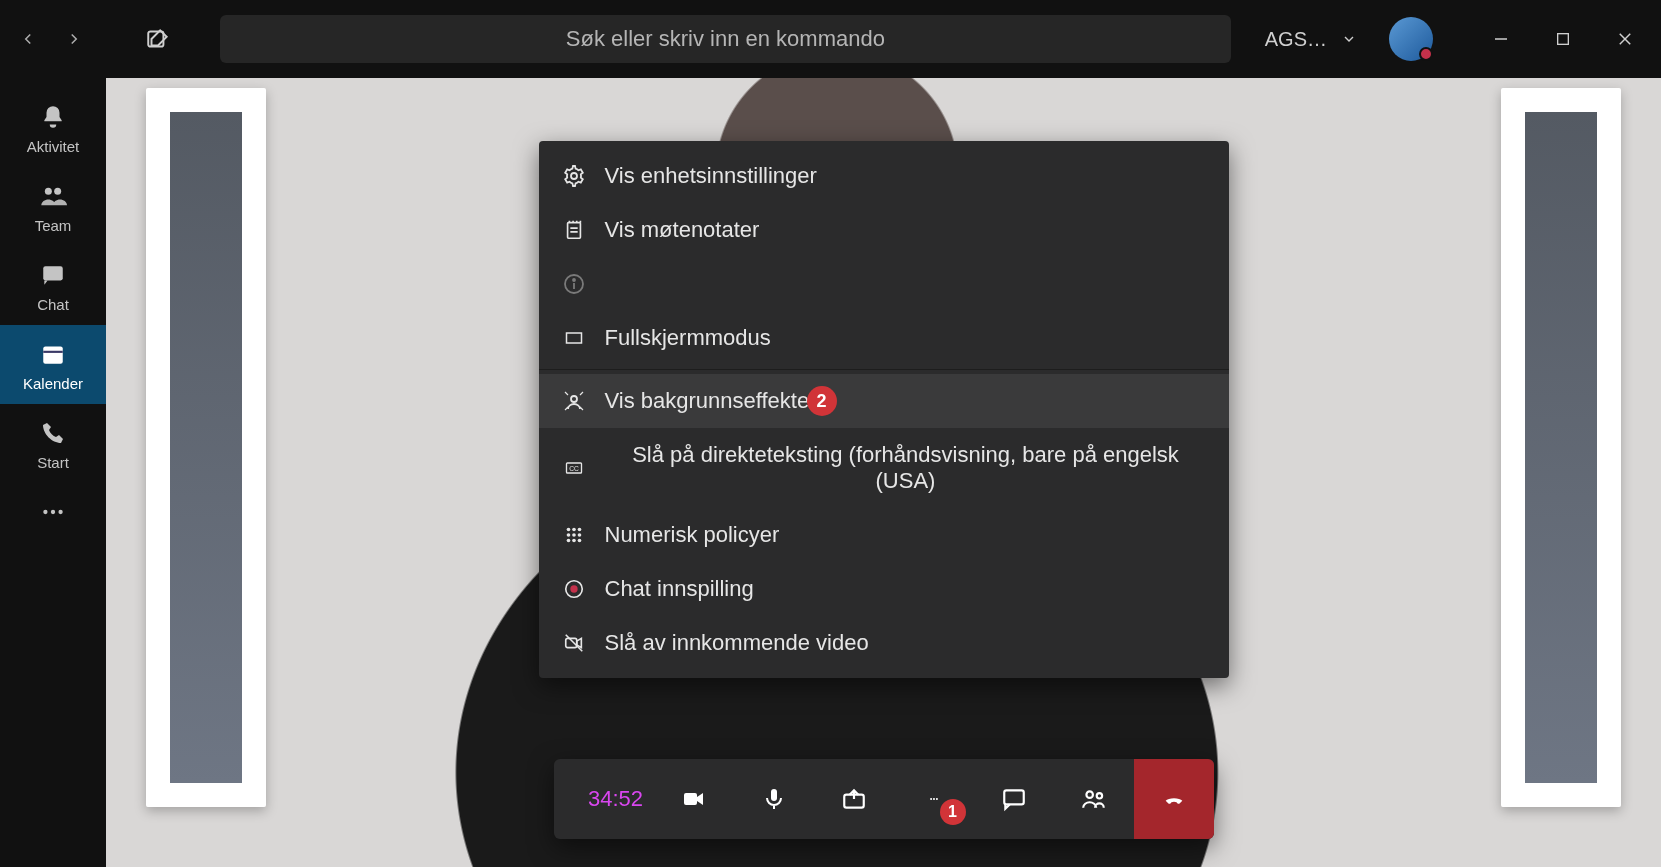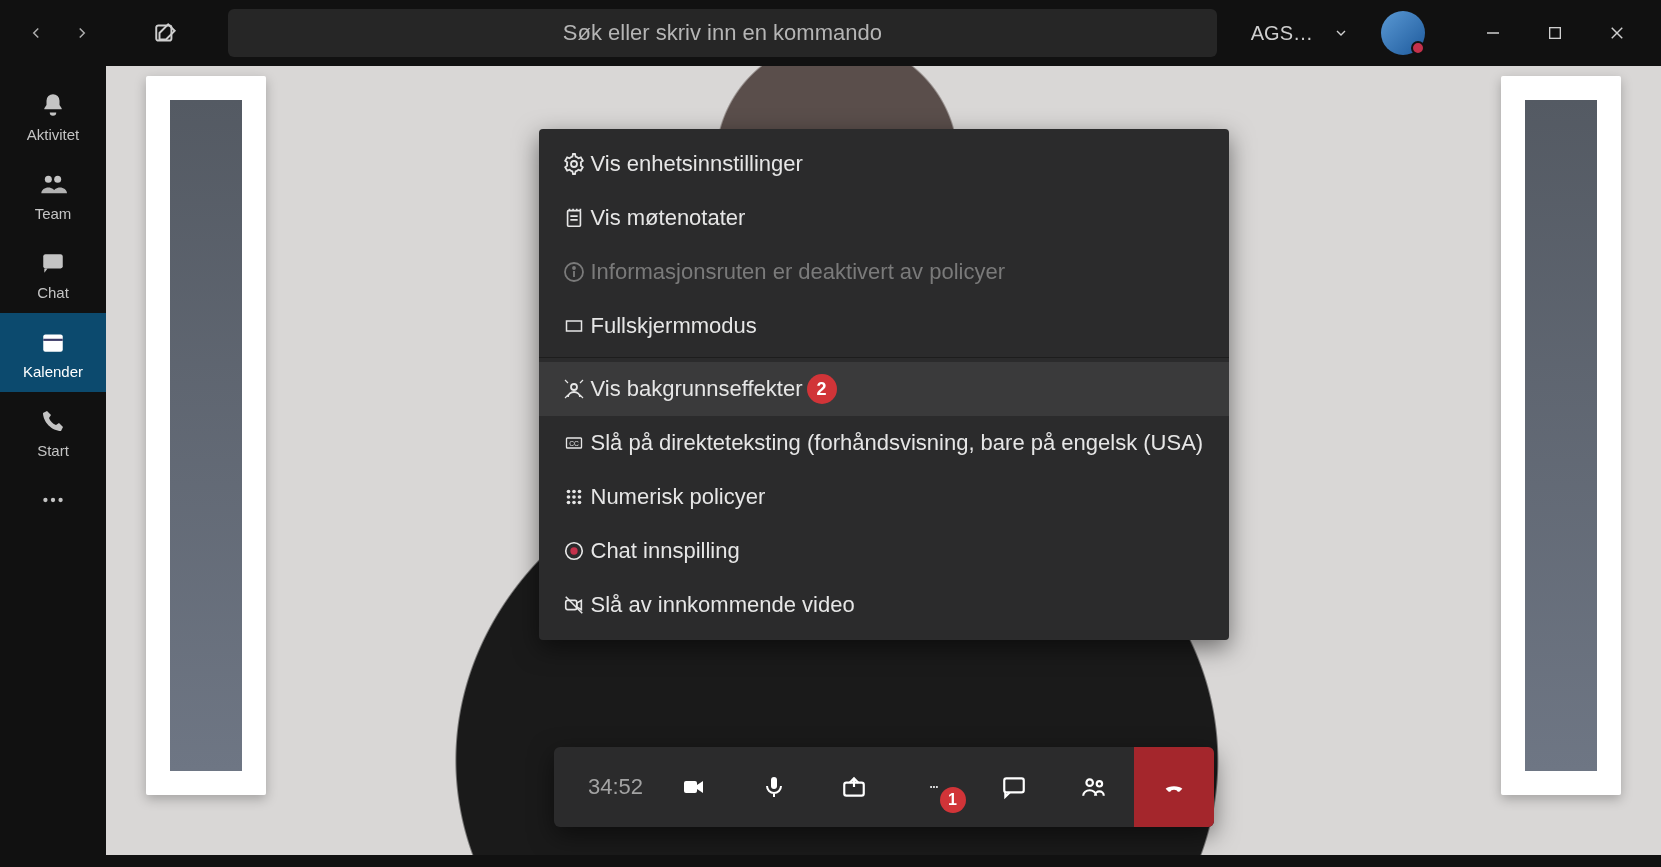--- a/index.html
+++ b/index.html
@@ -5,25 +5,25 @@
   * { margin: 0; padding: 0; box-sizing: border-box; }
   body {
     font-family: 'Segoe UI', Tahoma, sans-serif;
     background: #111;
     width: 1661px;
     height: 867px;
     overflow: hidden;
     color: #e6e6e6;
   }
   .titlebar {
-    height: 66px;
+    height: 78px;
     background: #111;
     display: flex;
     align-items: center;
-    padding: 0 26px;
+    padding: 0 18px;
     gap: 14px;
   }
   .nav-arrows { display: flex; gap: 26px; align-items: center; }
   .nav-arrow {
     width: 20px; height: 20px; color: #aeaeae; cursor: pointer;
     display:flex; align-items:center; justify-content:center;
   }
   .compose-icon {
     margin-left: 46px;
     width: 28px; height: 28px; color: #cfcfcf; cursor:pointer;
@@ -40,21 +40,21 @@
     justify-content: center;
     color: #b5b5b5;
     font-size: 22px;
   }
   .org-picker {
     margin-left: 20px;
     color: #cfcfcf;
     font-size: 20px;
     display: flex;
     align-items: center;
-    gap: 20px;
+    gap: 14px;
     cursor: pointer;
   }
   .avatar {
     width: 44px; height: 44px; border-radius: 50%;
     background: linear-gradient(135deg,#5a99d4,#1e5a9c);
     margin-left: 18px;
     position: relative;
   }
   .avatar .presence {
     width: 14px; height:14px; border-radius:50%;
@@ -123,21 +123,21 @@
     width: 690px;
     background: #2b2b2c;
     border-radius: 4px;
     box-shadow: 0 8px 24px rgba(0,0,0,.5);
     padding: 8px 0;
     font-size: 22px;
   }
   .menu-item {
     display:flex;
     align-items:center;
-    gap: 4px;
+    gap: 18px;
     padding: 14px 22px;
     color:#e6e6e6;
     cursor:pointer;
     position:relative;
   }
   .menu-item.hovered { background:#3a3a3b; }
   .menu-item.disabled { color:#7a7a7a; cursor:default; }
   .menu-sep { height:1px; background:#1d1d1d; margin: 4px 0; }
   .menu-icon { width:26px; height:26px; flex-shrink:0; display:flex; align-items:center; justify-content:center; }
 
@@ -168,21 +168,21 @@
     align-items:center;
     box-shadow: 0 8px 24px rgba(0,0,0,.5);
   }
   .ctrl {
     width: 80px; height:80px;
     display:flex; align-items:center; justify-content:center;
     color:#fff; cursor:pointer;
     position:relative;
     font-size: 22px;
   }
-  .ctrl.timer { width: 100px; color:#a3a3a3; cursor:default;padding-left:24px; }
+  .ctrl.timer { width: 100px; color:#d946ef; cursor:default;padding-left:24px; }
   .ctrl.hangup { background:#a4262c; border-radius: 0 6px 6px 0; }
   .ctrl .ctrl-icon { width:30px; height:30px; display:flex; align-items:center; justify-content:center; }
   .badge-1 { bottom:14px; left:46px; width:26px; height:26px; font-size:16px; }
 
   svg { display:block; }
 </style>
 </head>
 <body>
 
 <div class="titlebar">
@@ -319,21 +319,20 @@
         <span>Vis møtenotater</span>
       </div>
       <div class="menu-item disabled">
         <span class="menu-icon">
           <svg width="24" height="24" viewBox="0 0 24 24" fill="none" stroke="currentColor" stroke-width="1.8">
               <circle cx="12" cy="12" r="9"></circle>
               <line x1="12" y1="11" x2="12" y2="17"></line>
               <circle cx="12" cy="8" r="1" fill="currentColor"></circle>
             </svg>
         </span>
-        <span>Informasjonsruten er deaktivert av policyer</span>
       </div>
       <div class="menu-item">
         <span class="menu-icon">
           <svg width="24" height="20" viewBox="0 0 24 24" fill="none" stroke="currentColor" stroke-width="1.8">
               <rect x="3" y="6" width="18" height="12"></rect>
             </svg>
         </span>
         <span>Fullskjermmodus</span>
       </div>
 

